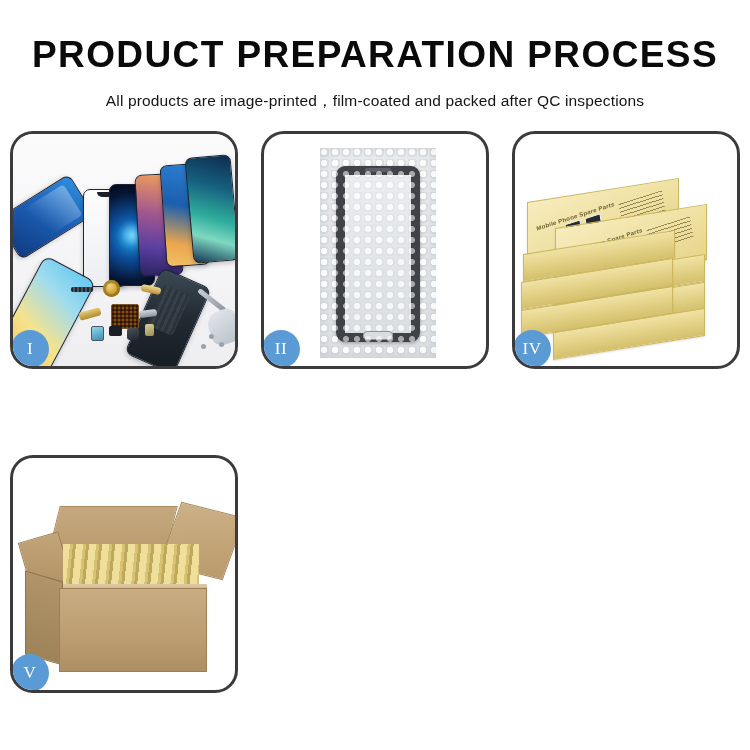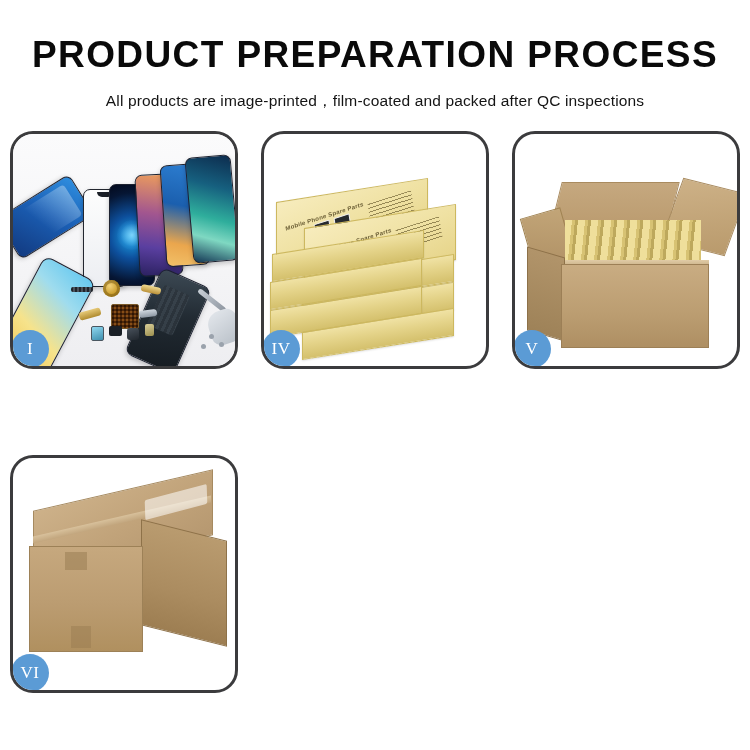--- a/index.html
+++ b/index.html
@@ -472,20 +472,29 @@
           <div class="part tool"></div>
           <div class="part hand"></div>
           <div class="part screw1"></div>
           <div class="part screw2"></div>
           <div class="part screw3"></div>
         </div>
       </div>
       <div class="badge">I</div>
     </div>
 
+    <div class="panel">
+      <div class="panel-stage">
+        <div class="bubble-sheet">
+          <div class="glass-panel"></div>
+          <div class="bubble-overlay"></div>
+        </div>
+      </div>
+      <div class="badge">II</div>
+    </div>
 
 
     <div class="panel">
       <div class="panel-stage">
         <div class="stack">
 
           <div class="sbox top" style="left:8px;  top:36px;  transform:skewY(-9deg);">
             <div class="lid-label" style="left:8px; top:18px; transform:rotate(-9deg);">Mobile Phone Spare Parts</div>
             <div class="lid-chip" style="left:38px; top:26px; width:14px; height:18px; transform:rotate(-9deg);"></div>
             <div class="lid-chip" style="left:58px; top:23px; width:14px; height:18px; transform:rotate(-9deg);"></div>
@@ -520,29 +529,15 @@
             <div class="v-rods"></div>
           </div>
           <div class="v-lip"></div>
           <div class="v-side"></div>
           <div class="v-front"></div>
         </div>
       </div>
       <div class="badge">V</div>
     </div>
 
-    <div class="panel">
-      <div class="panel-stage">
-        <div class="p6">
-          <div class="c-top"></div>
-          <div class="c-top-seam"></div>
-          <div class="c-tape"></div>
-          <div class="c-right"></div>
-          <div class="c-front"></div>
-          <div class="c-tab1"></div>
-          <div class="c-tab2"></div>
-        </div>
-      </div>
-      <div class="badge">VI</div>
-    </div>
 
   </div>
 </div>
 
 </body></html>

